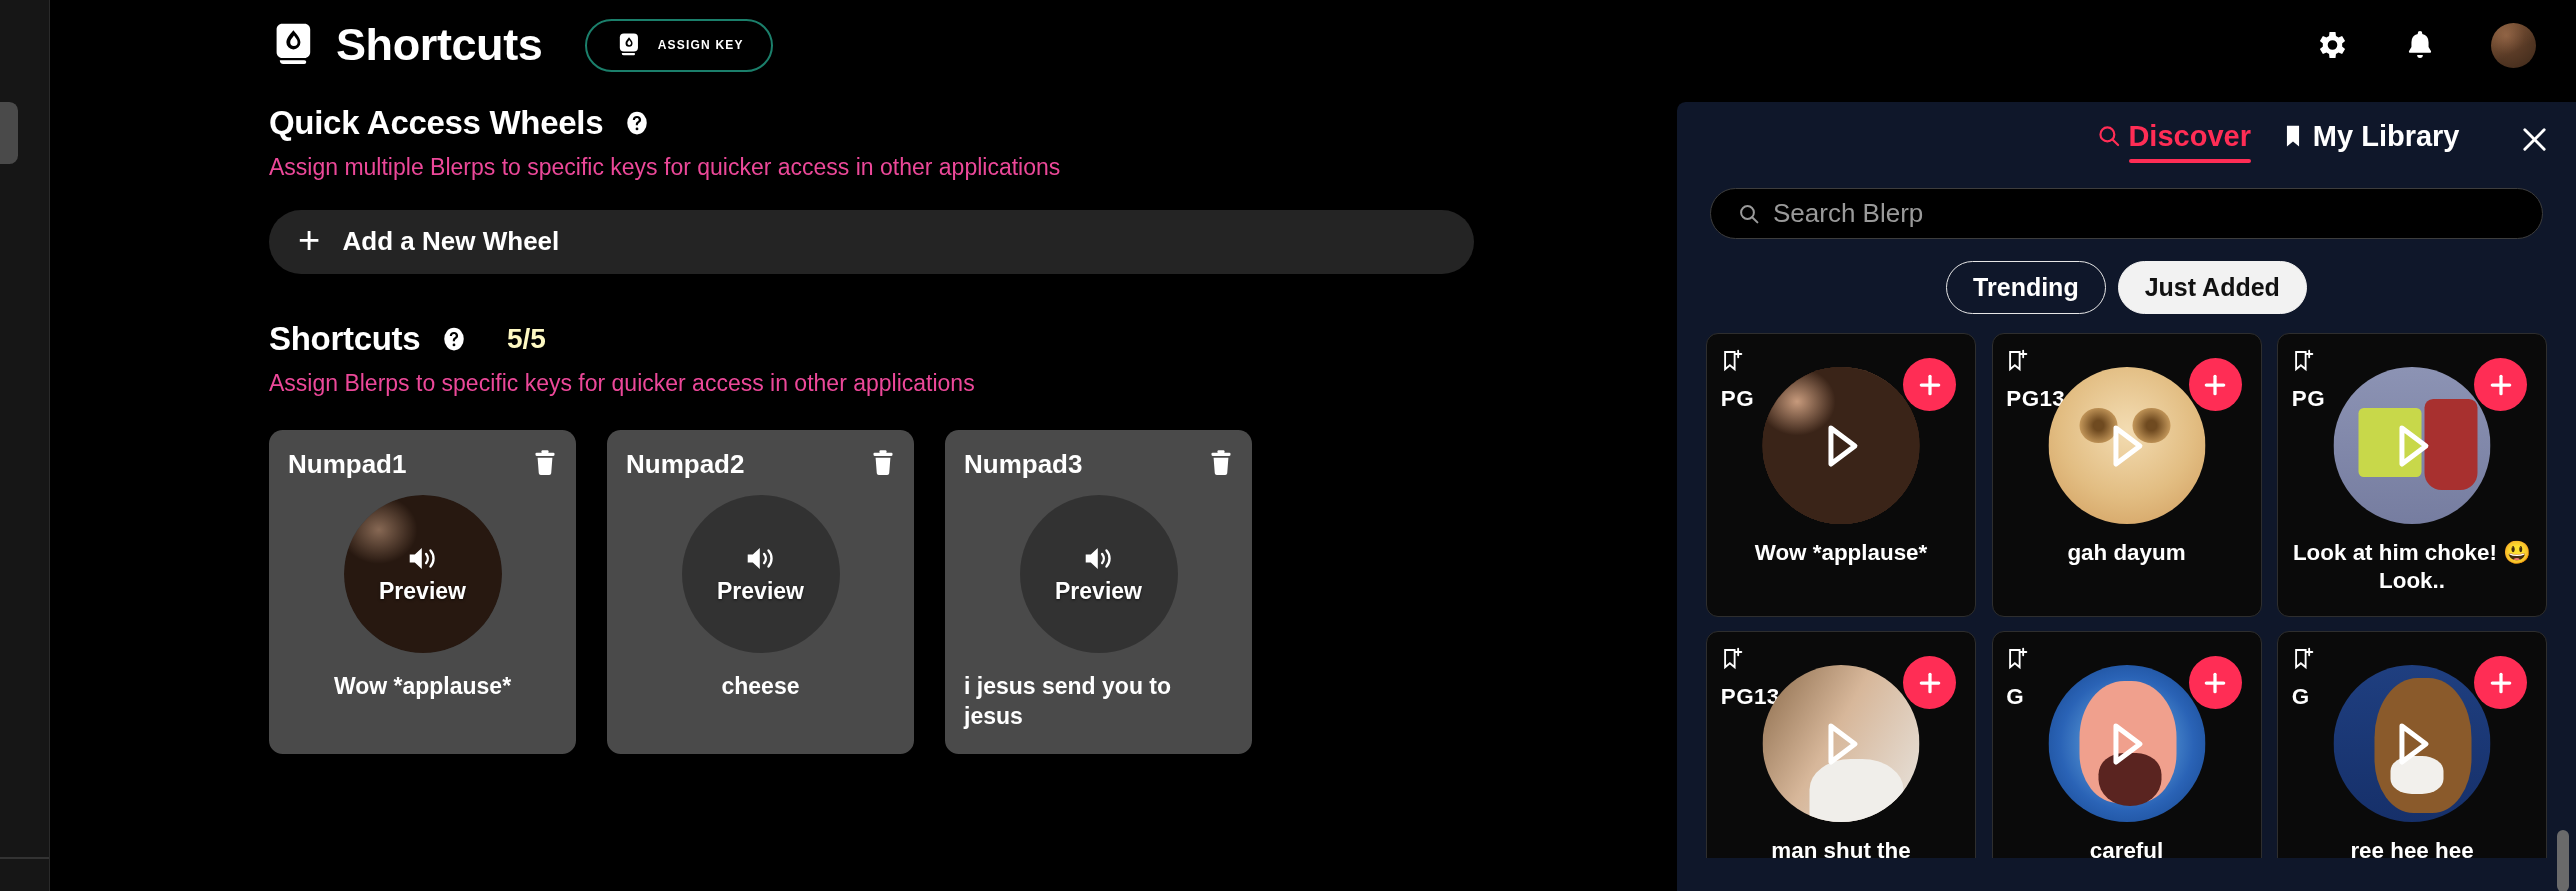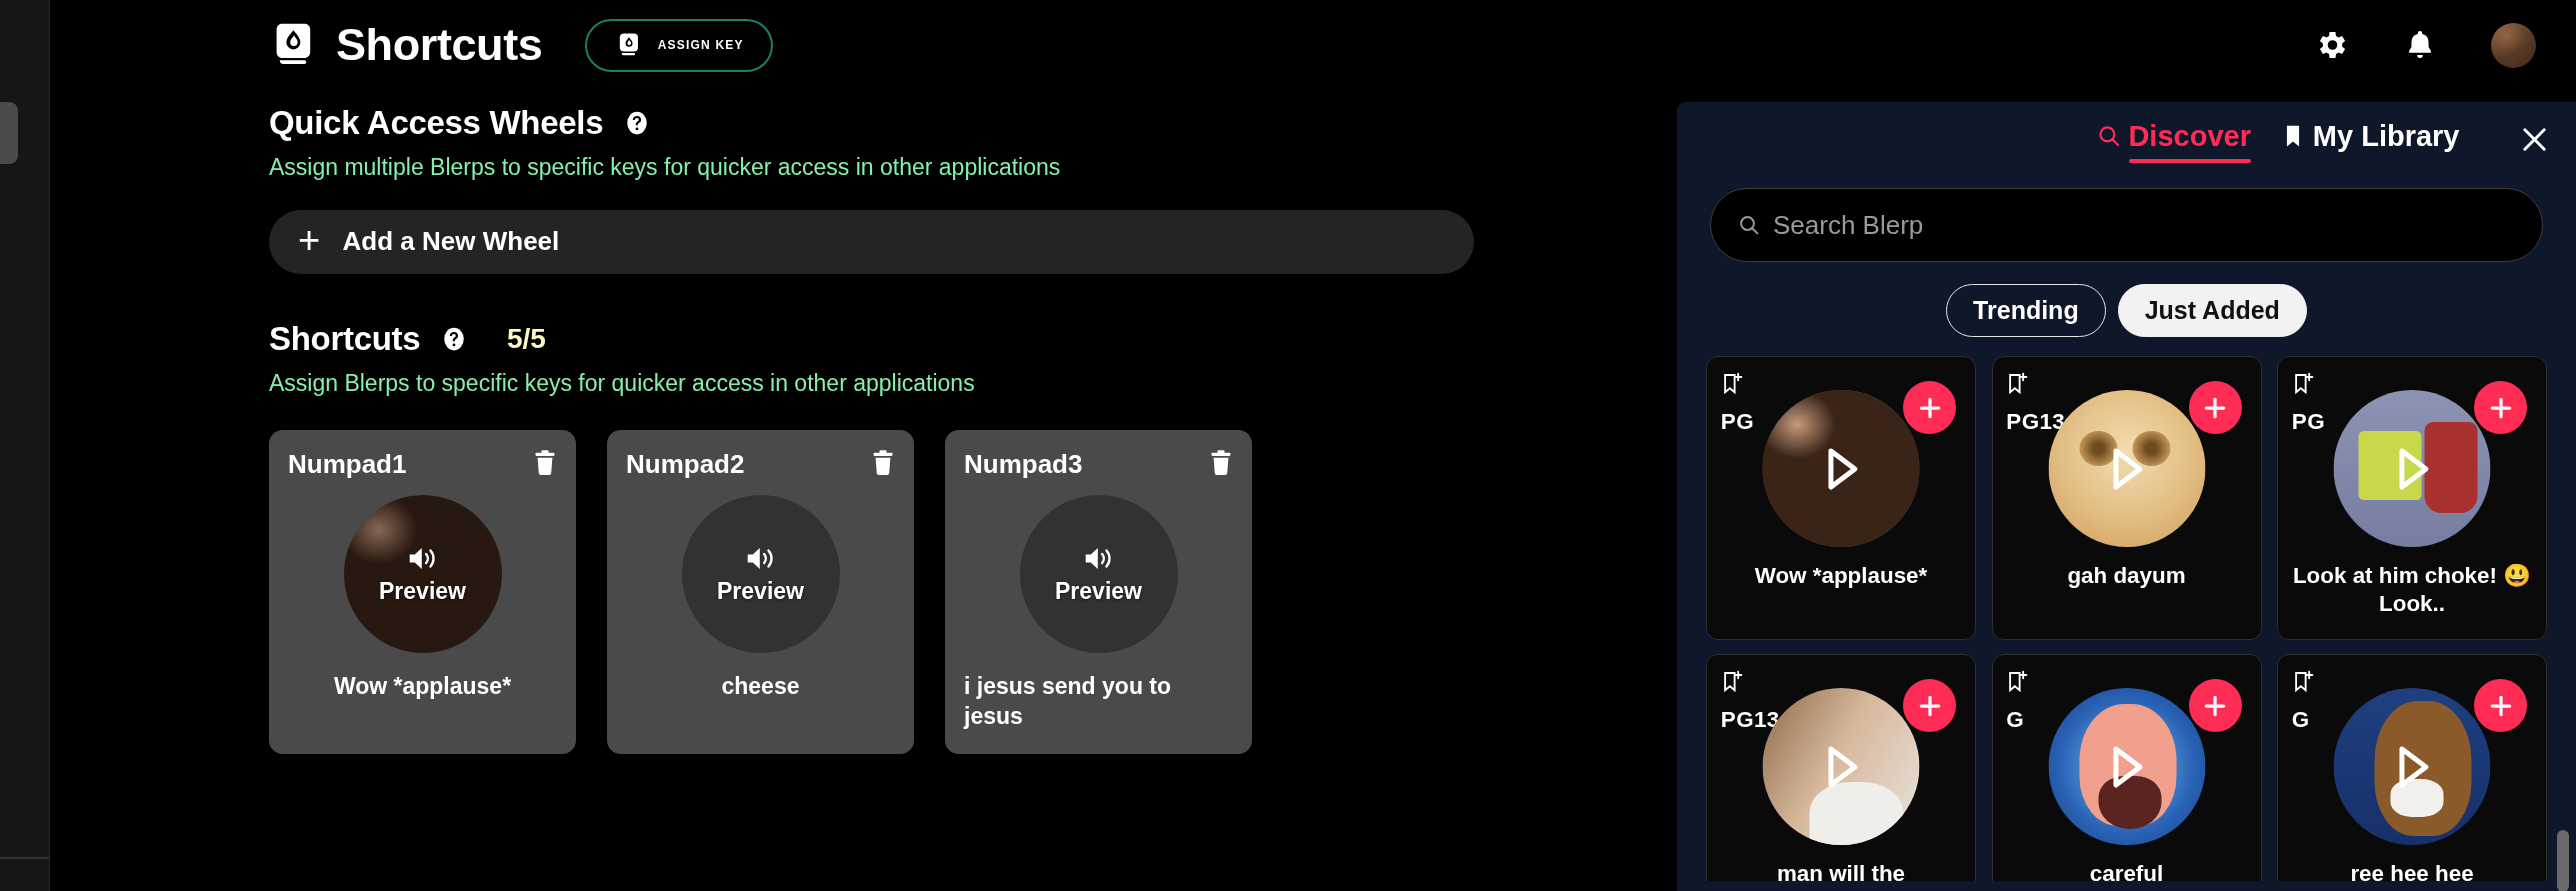--- a/index.html
+++ b/index.html
@@ -110,21 +110,21 @@
   .help-badge {
     width: 26px; height: 26px;
     margin-left: 1.7px;
     display:block;
   }
   .count-badge {
     font-size: 28px; font-weight: 700; color: #fef9c3;
     margin-left: 21px;
   }
   .section-sub {
-    font-size: 23px; color: #86efac; margin-top: 12px; font-weight: 400;
+    font-size: 23px; color: #ec4899; margin-top: 12px; font-weight: 400;
   }
 
   .add-wheel-btn {
     margin-top: 29px;
     width: 1205px; height: 64px;
     background: #242424;
     border-radius: 33px;
     display: flex; align-items: center;
     gap: 22.4px;
     padding-left: 29px;
@@ -259,21 +259,21 @@
   }
   .dp-tab.inactive { color: #ffffff; }
   .tab-ico { width: 26px; height: 26px; display:block; }
   .dp-close {
     width: 29px; height: 29px; cursor: pointer;
     margin-left: 31px; display:block;
   }
 
   .dp-searchwrap { padding: 12px 33px 0 33px; }
   .dp-search {
-    width: 100%; height: 74px;
+    width: 100%; height: 51px;
     background: #000;
     border: 1.7px solid #3d3d3d;
     border-radius: 38px;
     display: flex; align-items: center;
     gap: 12px;
     padding: 0 26px;
     cursor: text;
   }
   .dp-search input {
     flex: 1 1 auto;
@@ -710,21 +710,21 @@
               <svg class="play-ico" viewBox="0 0 24 26">
                 <path fill="none" stroke="#fff" stroke-width="2.6" stroke-linejoin="round" d="M6.5 3.6 19 13 6.5 22.4z"></path>
               </svg>
             </div>
             <div class="add-fab">
               <svg viewBox="0 0 24 24">
                 <line x1="12" y1="4" x2="12" y2="20" stroke="#fff" stroke-width="3" stroke-linecap="round"></line>
                 <line x1="4" y1="12" x2="20" y2="12" stroke="#fff" stroke-width="3" stroke-linecap="round"></line>
               </svg>
             </div>
-            <div class="bc-title">man will the</div>
+            <div class="bc-title">man shut the</div>
           </div>
 
           <div class="blerp-card">
             <svg class="bm-icon" viewBox="0 0 24 26">
               <path fill="none" stroke="#fff" stroke-width="2" d="M4.4 3.4h10.2v18.4L9.5 17.6 4.4 21.8z"></path>
               <line x1="18.4" y1="2" x2="18.4" y2="9" stroke="#fff" stroke-width="2" stroke-linecap="round"></line>
               <line x1="15" y1="5.5" x2="21.8" y2="5.5" stroke="#fff" stroke-width="2" stroke-linecap="round"></line>
             </svg>
             <div class="rating">G</div>
             <div class="bc-thumb">

